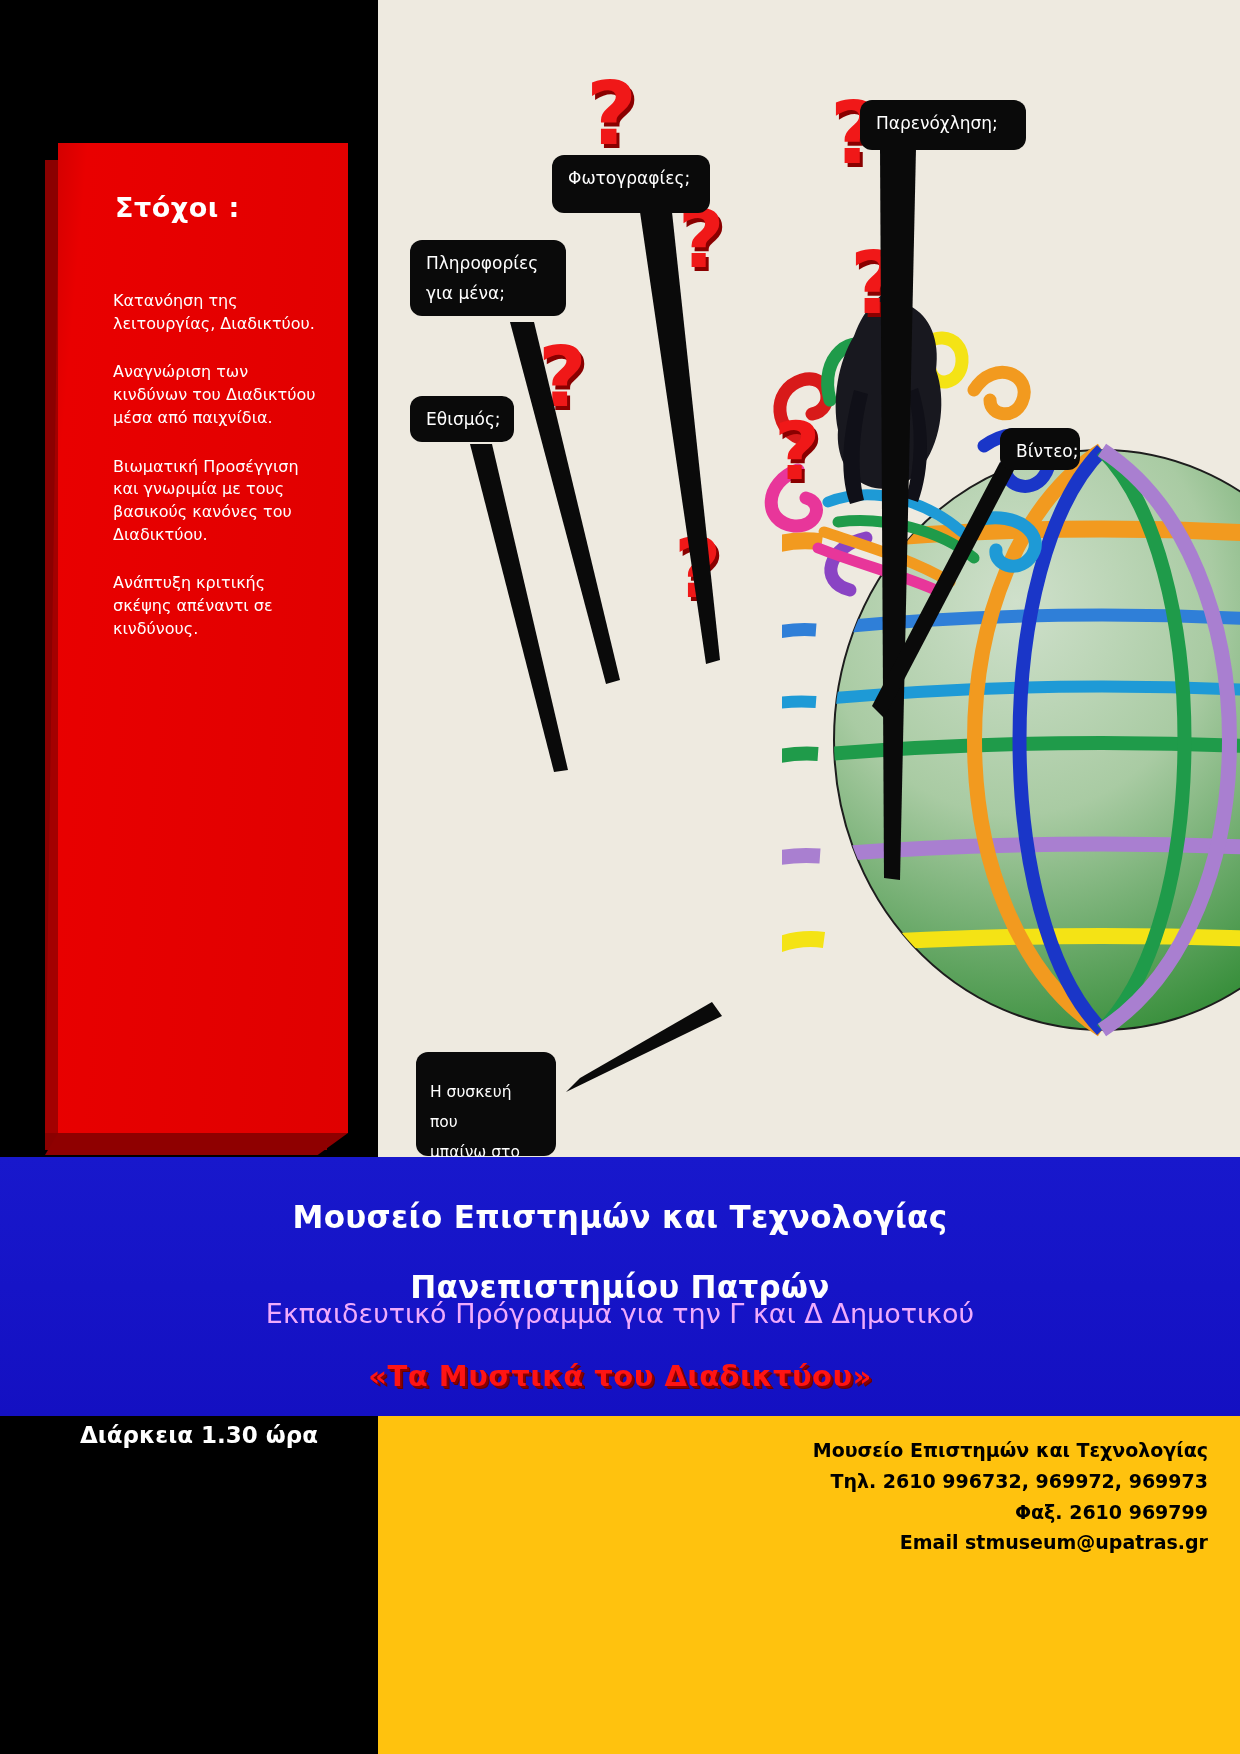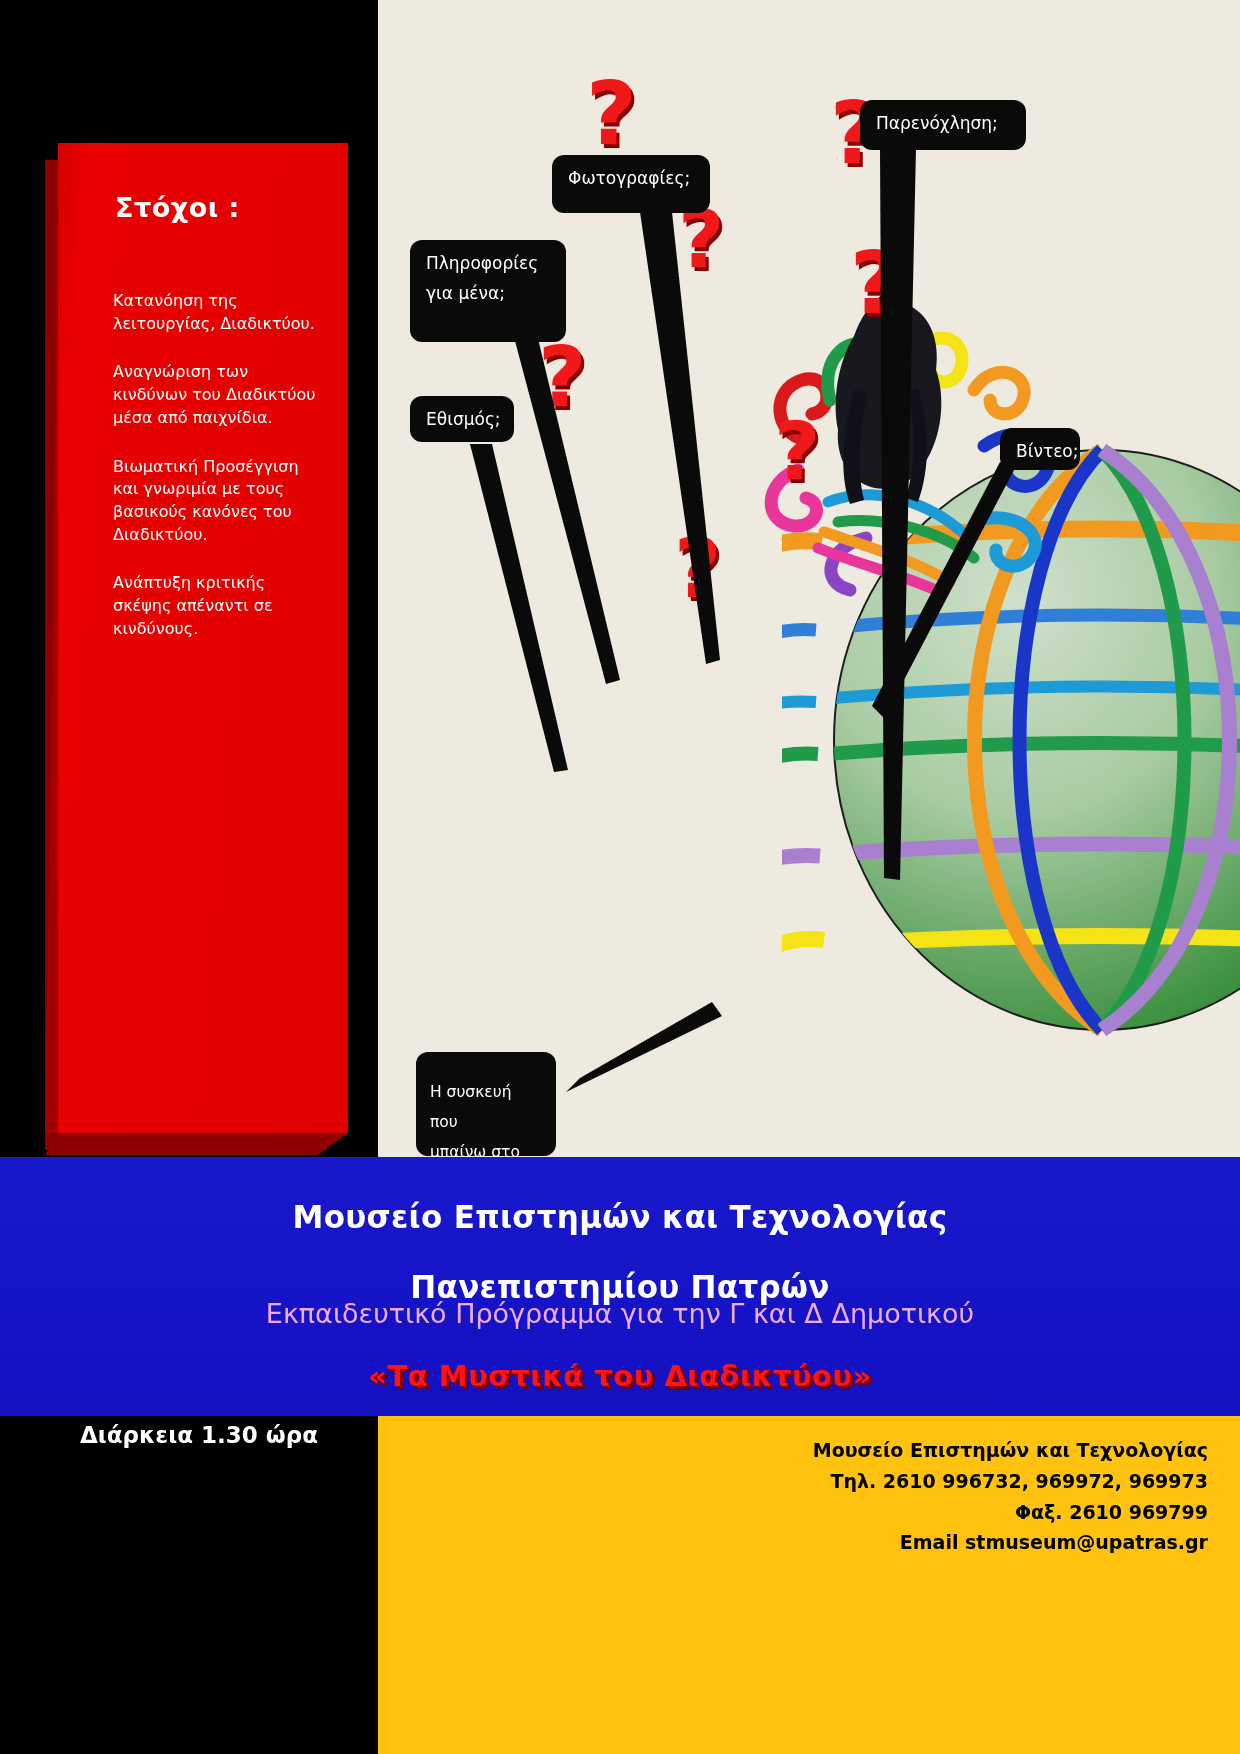--- a/index.html
+++ b/index.html
@@ -213,21 +213,21 @@
     <polygon points="470,444 492,444 568,770 554,772" fill="#0a0a0a"></polygon>
     <polygon points="510,322 534,322 620,680 606,684" fill="#0a0a0a"></polygon>
     <polygon points="640,212 672,212 720,660 706,664" fill="#0a0a0a"></polygon>
     <polygon points="880,148 916,148 900,880 884,878" fill="#0a0a0a"></polygon>
     <polygon points="1000,462 1014,470 884,718 872,706" fill="#0a0a0a"></polygon>
     <polygon points="566,1092 580,1078 712,1002 722,1016" fill="#0a0a0a"></polygon>
   </svg>
 
   <div class="callout" style="left:410px;top:396px;width:104px;height:46px;">Εθισμός;</div>
 
-  <div class="callout" style="left:410px;top:240px;width:156px;height:102px;">Πληροφορίες
+  <div class="callout" style="left:410px;top:240px;width:156px;height:76px;">Πληροφορίες
 για μένα;</div>
 
   <div class="callout" style="left:552px;top:155px;width:158px;height:58px;">Φωτογραφίες;</div>
 
   <div class="callout" style="left:860px;top:100px;width:166px;height:50px;">Παρενόχληση;</div>
 
   <div class="callout" style="left:1000px;top:428px;width:80px;height:42px;">Βίντεο;</div>
 
   <div class="callout small" style="left:416px;top:1052px;width:140px;height:104px;padding:25px 14px;">Η συσκευή που
 μπαίνω  στο

